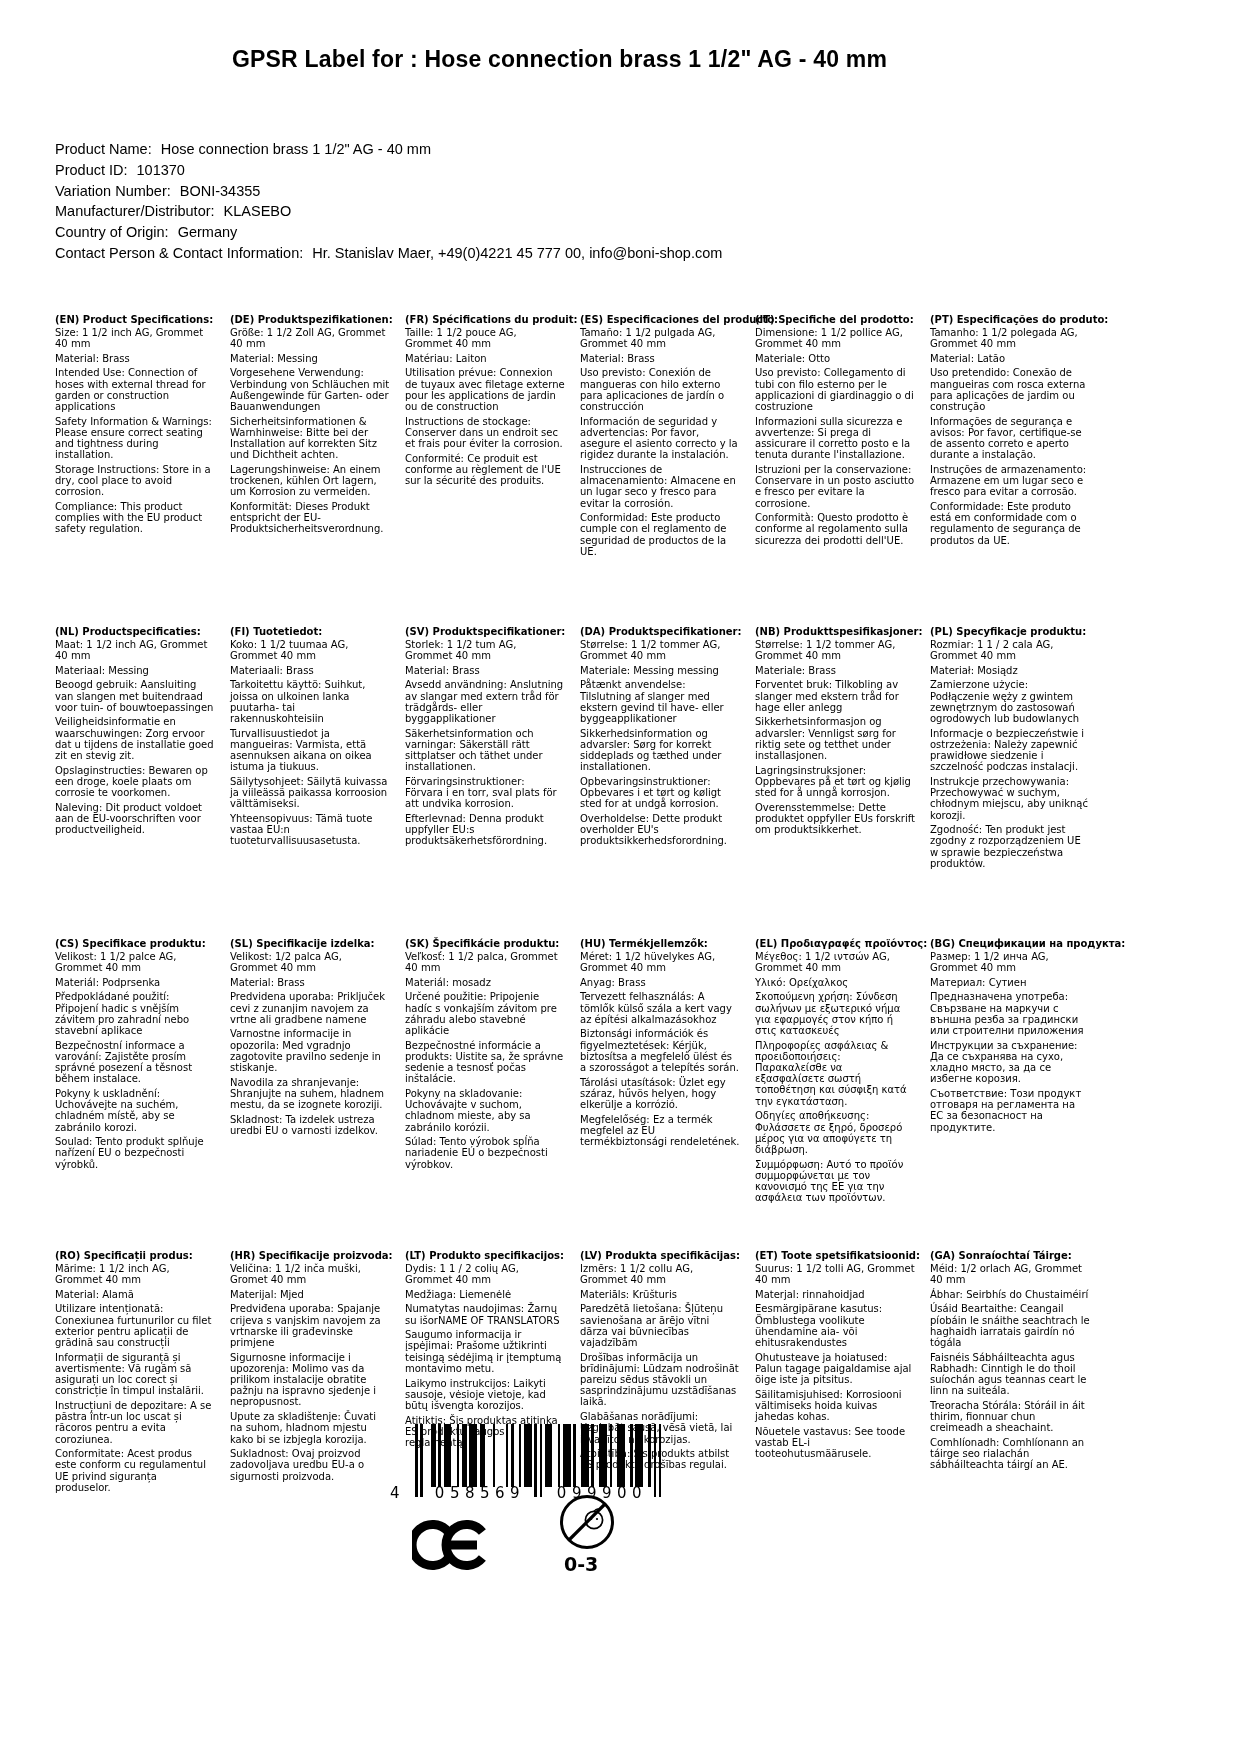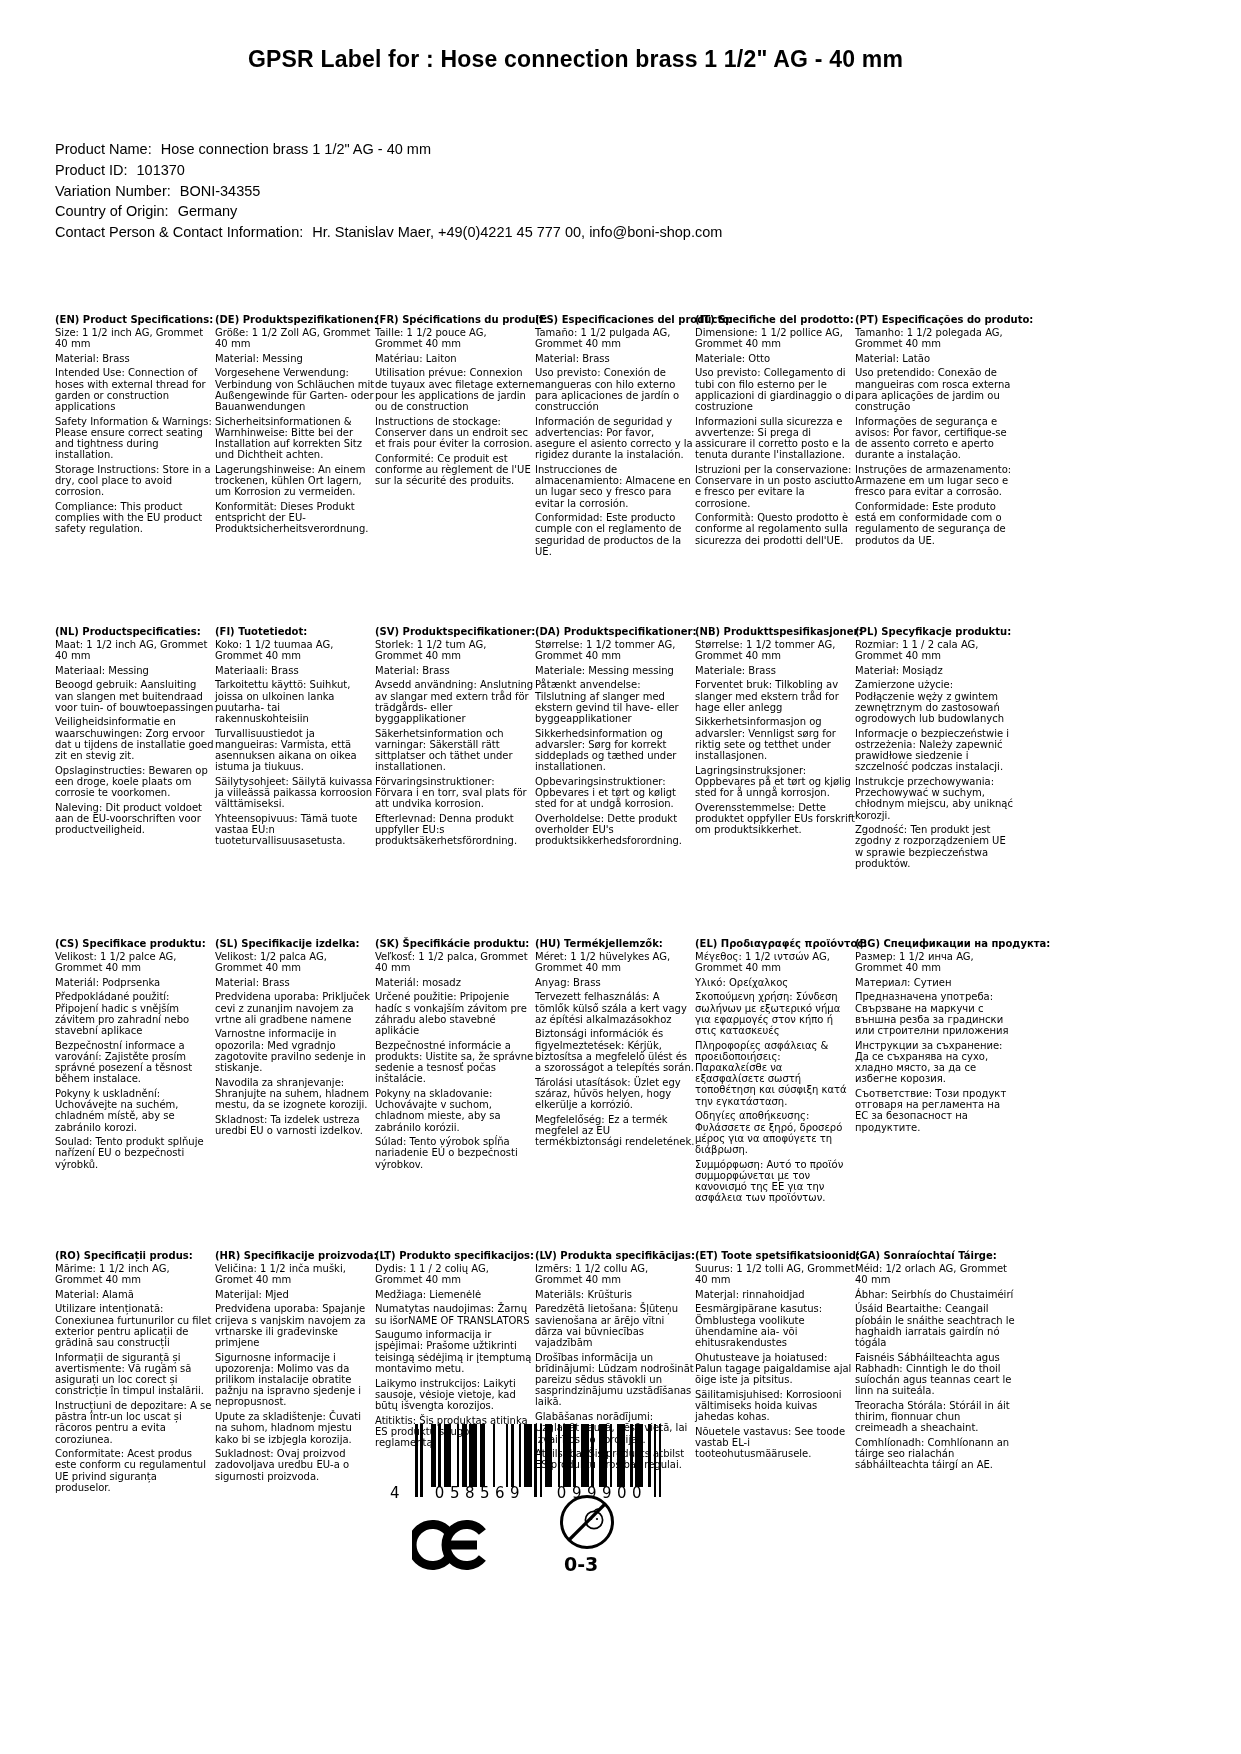--- a/index.html
+++ b/index.html
@@ -2,34 +2,34 @@
 <html><head>
 <meta charset="utf-8">
 <style>
   html,body { margin:0; padding:0; background:#888; }
   .page {
     position:relative; width:1241px; height:1754px; margin:0 auto;
     background:#ffffff; color:#000; overflow:hidden;
     font-family:"DejaVu Sans", sans-serif;
   }
   .title {
-    position:absolute; top:46px; left:73px; width:1005px; margin:0;
+    position:absolute; top:46px; left:57px; width:1005px; margin:0;
     text-align:center; font-family:"Liberation Sans", sans-serif;
     font-weight:bold; font-size:23px; letter-spacing:0.2px;
   }
   .product-info {
     position:absolute; left:55px; top:139px;
     font-family:"Liberation Sans", sans-serif; font-size:14.5px;
   }
   .pi-row { line-height:20.8px; white-space:nowrap; }
   .pi-label { font-weight:normal; margin-right:9px; }
   .lang-grid {
     position:absolute; left:55px; top:314px;
     display:grid; grid-template-columns:repeat(6,160px);
-    grid-auto-rows:312px;
+    column-gap:15px; grid-auto-rows:312px;
   }
   .lang-block { font-size:10px; line-height:11.2px; }
   .lb-heading {
     font-size:10px; font-weight:bold; margin:0 0 1.5px 0;
     white-space:nowrap; overflow:visible;
   }
   .lang-block p { margin:0 0 3.5px 0; overflow-wrap:break-word; }
   
   .bc-bars { position:absolute; left:415px; top:1424px; display:flex; align-items:flex-start; }
   .bc-mod { width:2.6px; height:63px; flex:0 0 auto; }
@@ -57,20 +57,23 @@
     </div>
 
     <div class="pi-row">
       <span class="pi-label">Product ID:</span><span class="pi-value">101370</span>
     </div>
 
     <div class="pi-row">
       <span class="pi-label">Variation Number:</span><span class="pi-value">BONI-34355</span>
     </div>
 
+    <div class="pi-row">
+      <span class="pi-label">Manufacturer/Distributor:</span><span class="pi-value">KLASEBO</span>
+    </div>
 
     <div class="pi-row">
       <span class="pi-label">Country of Origin:</span><span class="pi-value">Germany</span>
     </div>
 
     <div class="pi-row">
       <span class="pi-label">Contact Person &amp; Contact Information:</span><span class="pi-value">Hr. Stanislav Maer, +49(0)4221 45 777 00, info@boni-shop.com</span>
     </div>
   </div>
 

